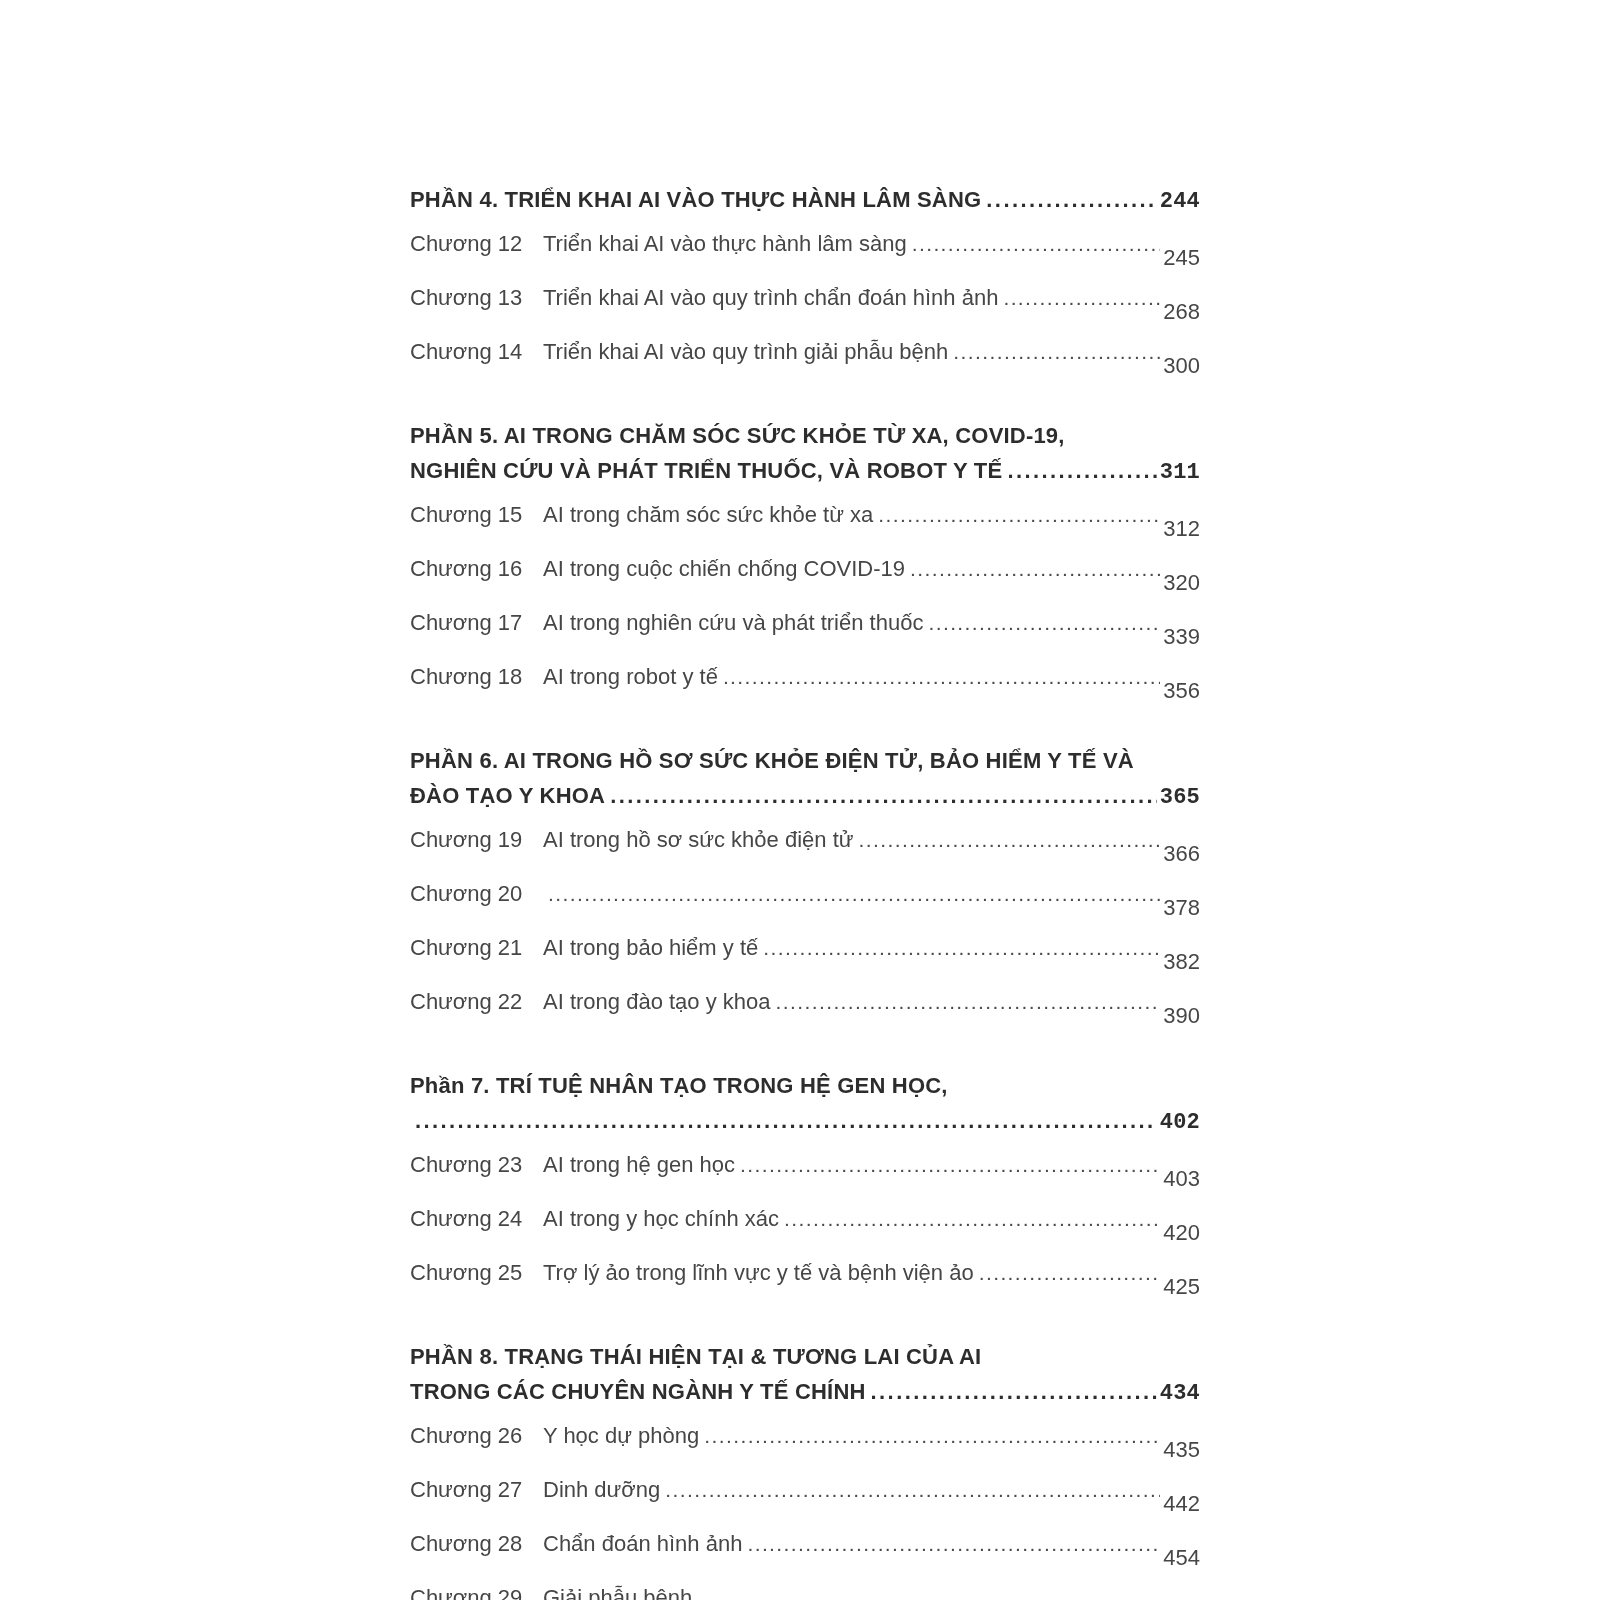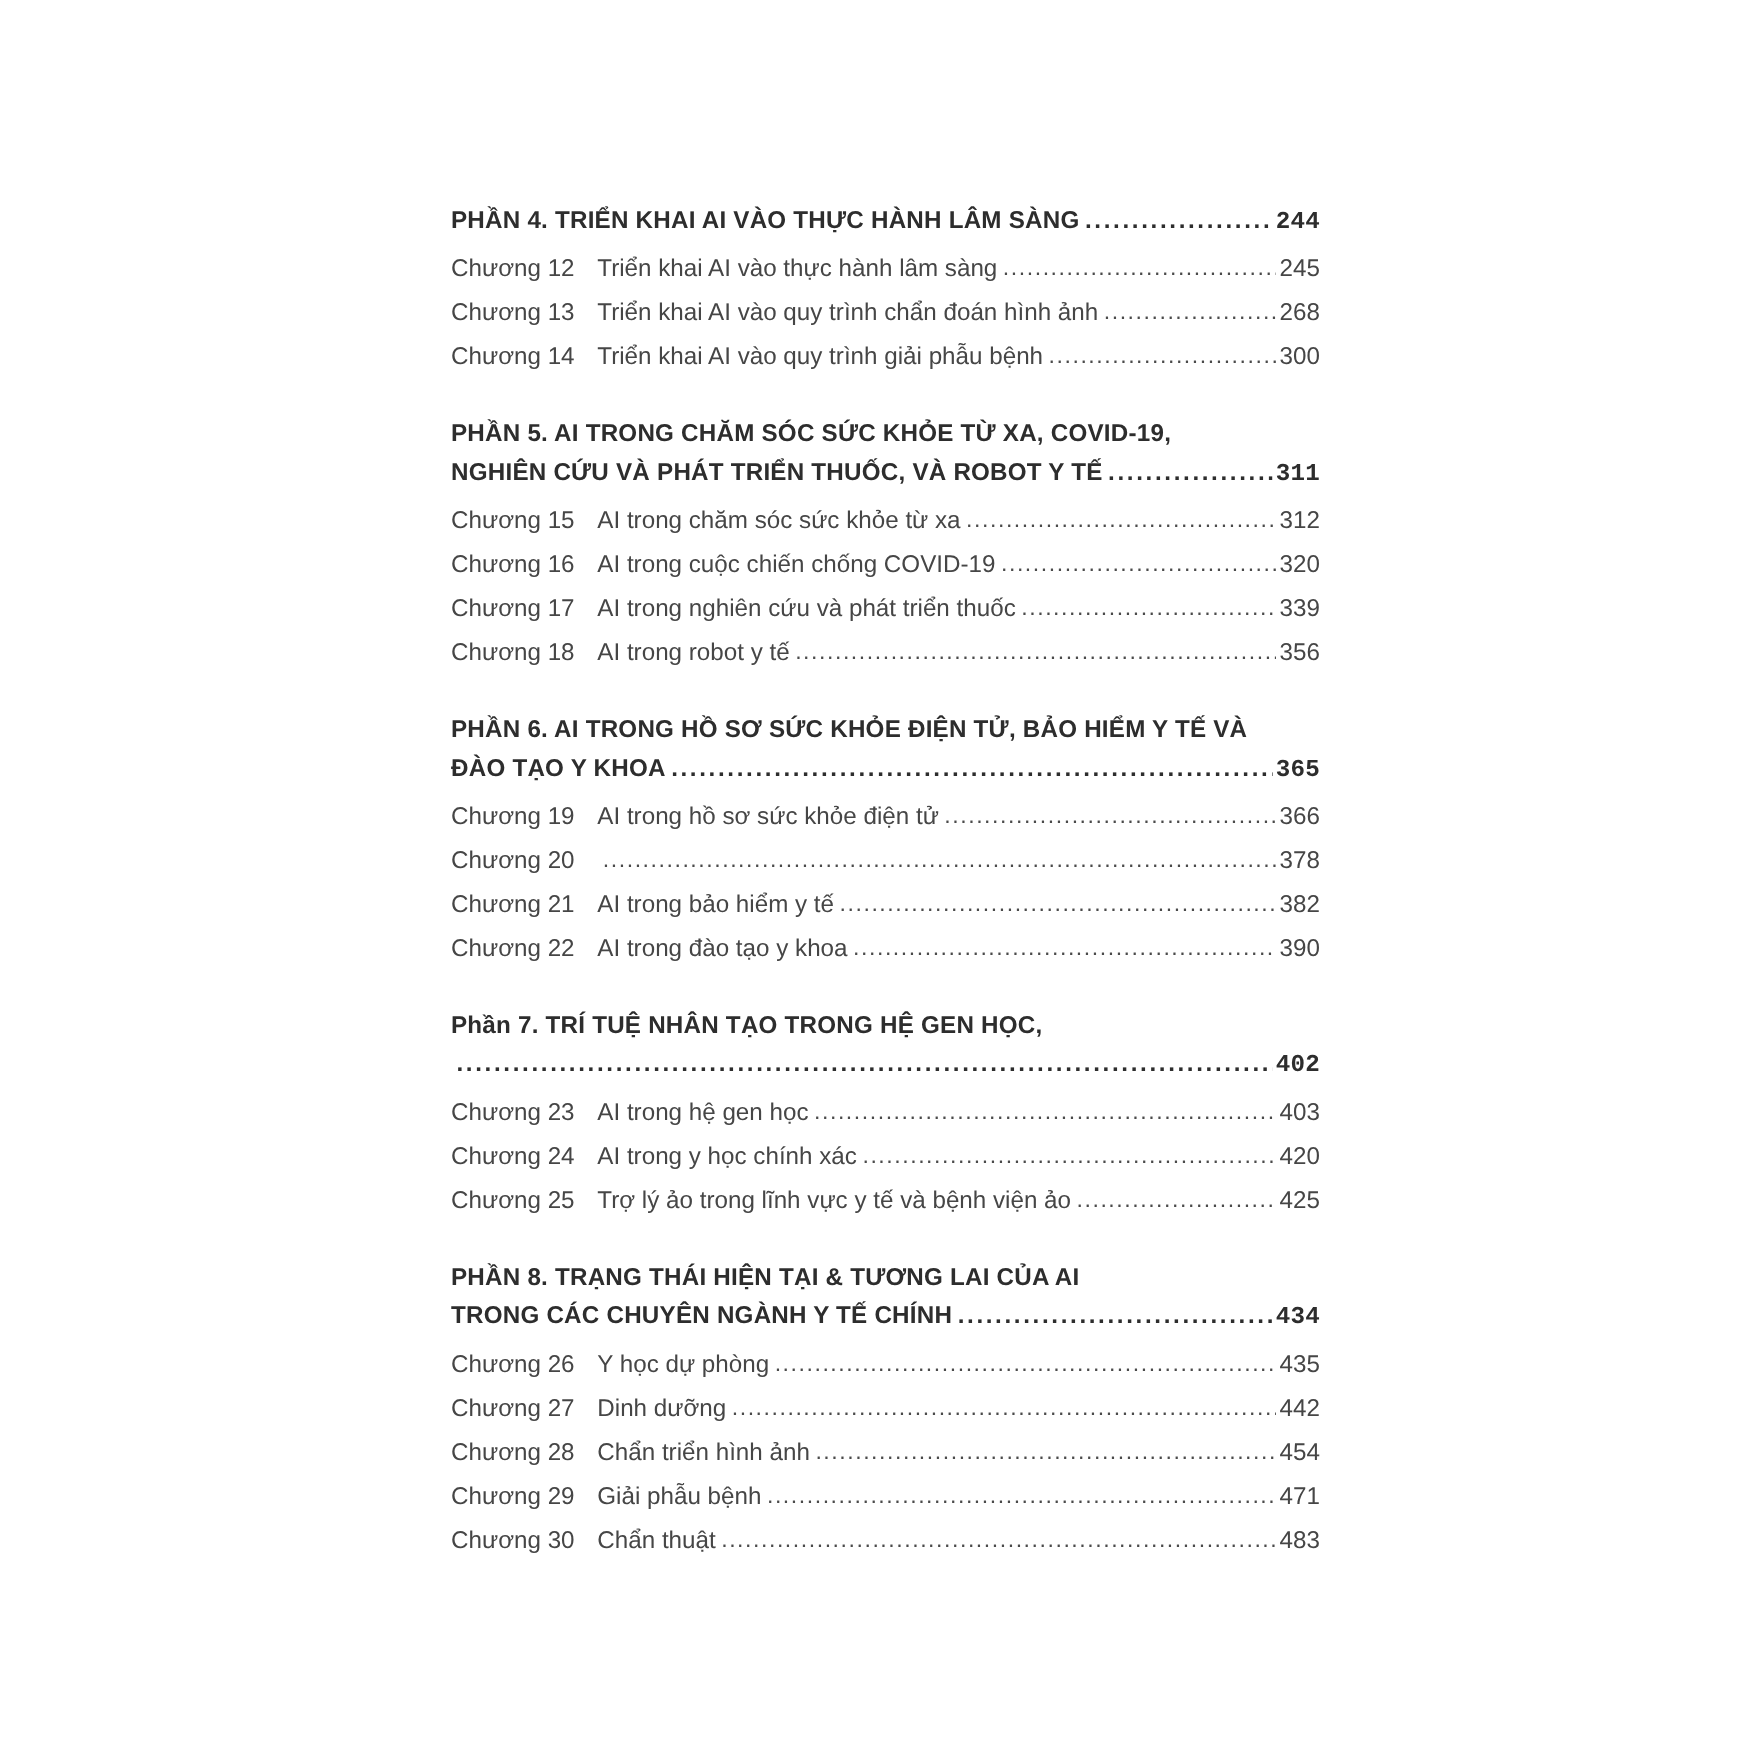--- a/index.html
+++ b/index.html
@@ -83,20 +83,21 @@
     flex: 0 0 133px;
     white-space: nowrap;
   }
   .row .title {
     flex: 0 0 auto;
     white-space: nowrap;
   }
   .row .page-num {
     flex: 0 0 auto;
     color: #464646;
+    margin-top: 14px;
   }
 </style>
 </head>
 <body>
 
 <div class="page">
   <div class="toc">
 
     <div class="section">
       <div class="heading">
@@ -239,21 +240,21 @@
         <span class="page-num">435</span>
       </div>
       <div class="row">
         <span class="label">Chương 27</span>
         <span class="title">Dinh dưỡng</span>
         <span class="dots r-dots"></span>
         <span class="page-num">442</span>
       </div>
       <div class="row">
         <span class="label">Chương 28</span>
-        <span class="title">Chẩn triển hình ảnh</span>
+        <span class="title">Chẩn đoán hình ảnh</span>
         <span class="dots r-dots"></span>
         <span class="page-num">454</span>
       </div>
       <div class="row">
         <span class="label">Chương 29</span>
         <span class="title">Giải phẫu bệnh</span>
         <span class="dots r-dots"></span>
         <span class="page-num">471</span>
       </div>
       <div class="row">

